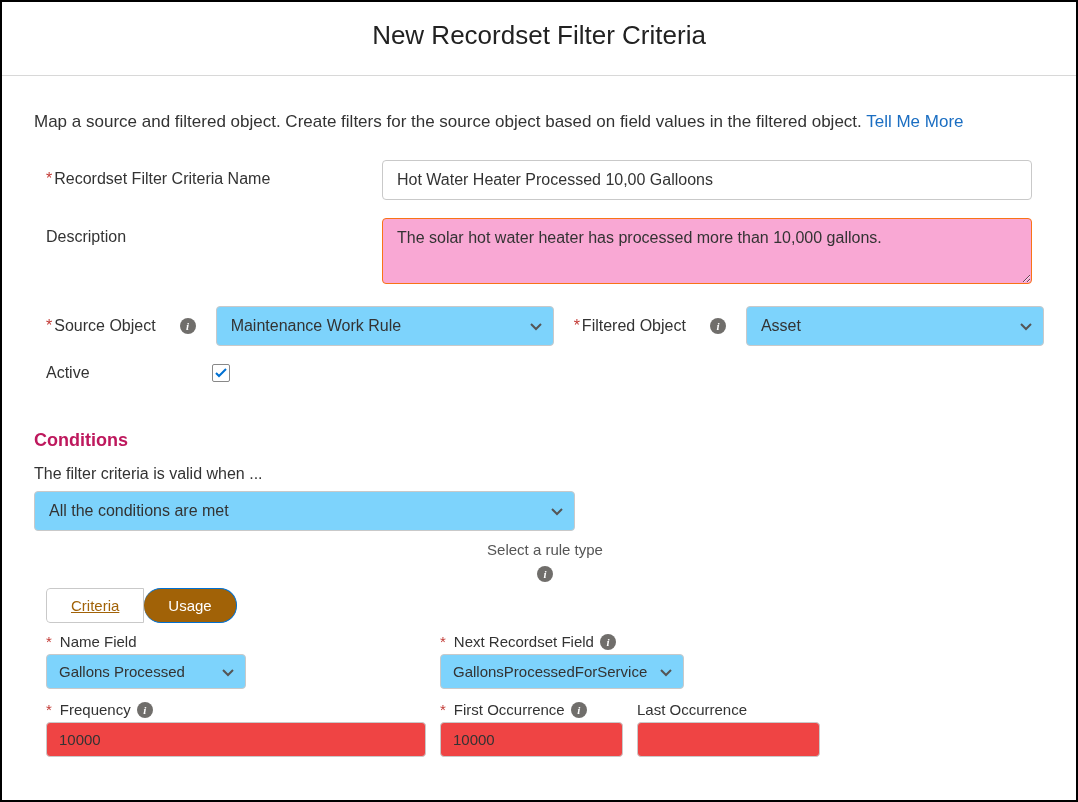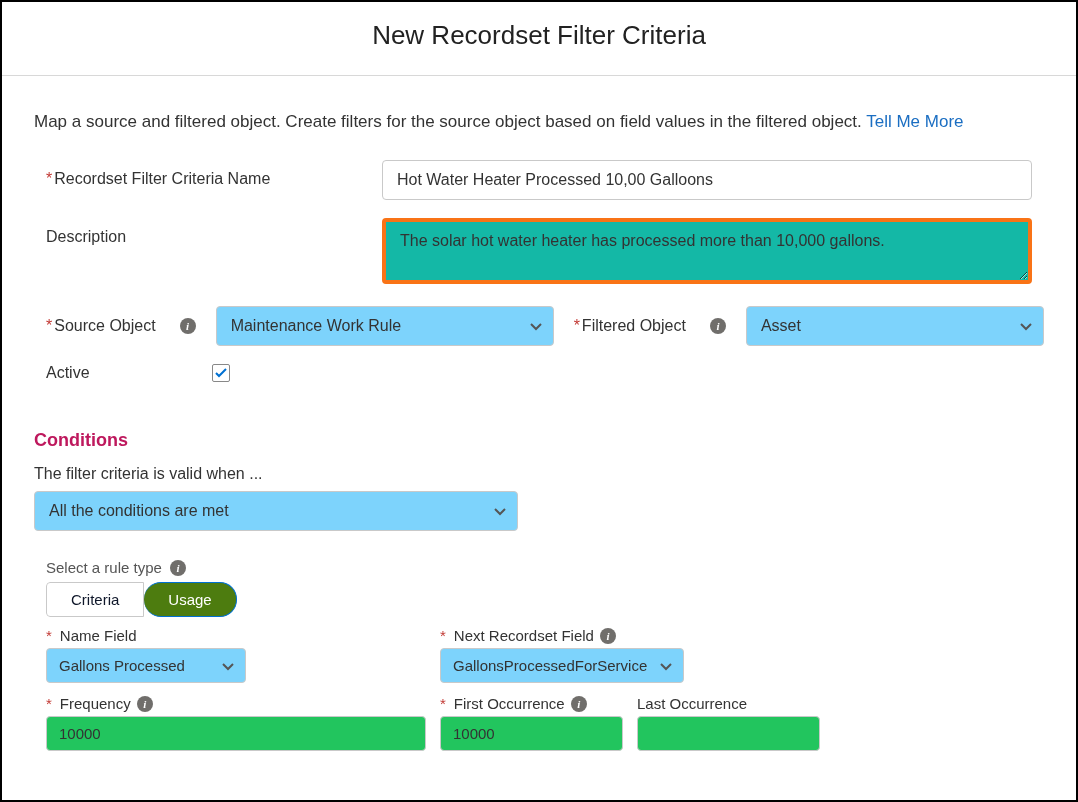--- a/index.html
+++ b/index.html
@@ -67,24 +67,24 @@
     font-size: 16px;
     border: 1px solid #c9c9c9;
     border-radius: 4px;
     color: #333;
     background: #fff;
   }
   .textarea {
     width: 100%;
     padding: 10px 14px;
     font-size: 16px;
-    border: 4px solid #f97316;
+    border: 1px solid #f97316;
     border-radius: 4px;
     color: #333;
-    background: #14b8a6;
+    background: #f9a8d4;
     height: 66px;
     resize: both;
     font-family: inherit;
   }
   .two-col-row {
     display: flex;
     padding-left: 12px;
     gap: 20px;
     margin-bottom: 18px;
     align-items: center;
@@ -169,59 +169,61 @@
     margin-top: 48px;
     margin-bottom: 14px;
     padding-left: 0;
   }
   .helper-text {
     font-size: 16px;
     color: #333;
     margin-bottom: 8px;
   }
   .conditions-select {
-    width: 484px;
-    margin-bottom: 28px;
+    width: 541px;
+    margin-bottom: 10px;
   }
   .rule-group {
     padding-left: 12px;
   }
   .rule-type-label {
     font-size: 15px;
     color: #555;
     display: flex;
     align-items: center;
     gap: 8px;
     margin-bottom: 6px;
+    flex-direction: column;
   }
   .tab-group {
     display: inline-flex;
     border-radius: 4px;
     overflow: hidden;
     margin-bottom: 10px;
   }
   .tab {
     padding: 8px 24px;
     font-size: 15px;
     border: 1px solid #c9c9c9;
     cursor: pointer;
     background: #fff;
   }
   .tab:first-child {
     border-top-left-radius: 4px;
     border-bottom-left-radius: 4px;
-    color: #0f172a;
+    color: #a16207;
+    text-decoration: underline;
   }
   .tab:last-child {
     border-top-right-radius: 4px;
     border-bottom-right-radius: 4px;
     border-left: none;
   }
   .tab.active {
-    background: #4d7c0f;
+    background: #a16207;
     color: #fff;
     border-color: #0070d2;
     border-radius: 17px;
   }
   .usage-grid {
     display: grid;
     grid-template-columns: 380px 380px;
     column-gap: 14px;
     row-gap: 4px;
   }
@@ -235,21 +237,21 @@
   }
   .usage-grid .req {
     font-size: 15px;
   }
   .small-input {
     width: 100%;
     padding: 8px 12px;
     font-size: 15px;
     border: 1px solid #c9c9c9;
     border-radius: 4px;
-    background: #22c55e;
+    background: #ef4444;
     color: #333;
   }
   .small-select {
     position: relative;
   }
   .small-select .select-box {
     padding: 8px 36px 8px 12px;
     font-size: 15px;
     width: 100%;
   }

